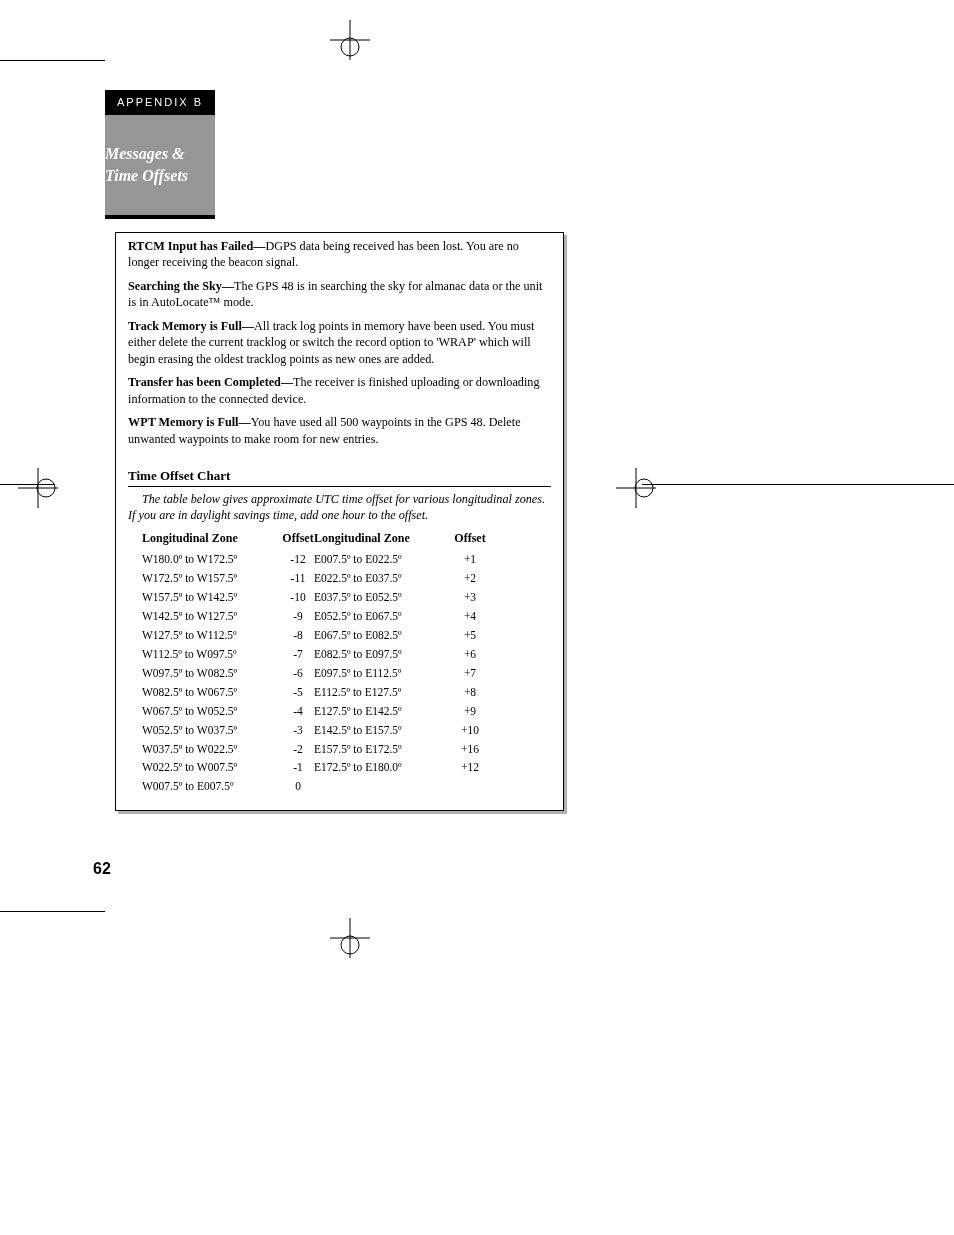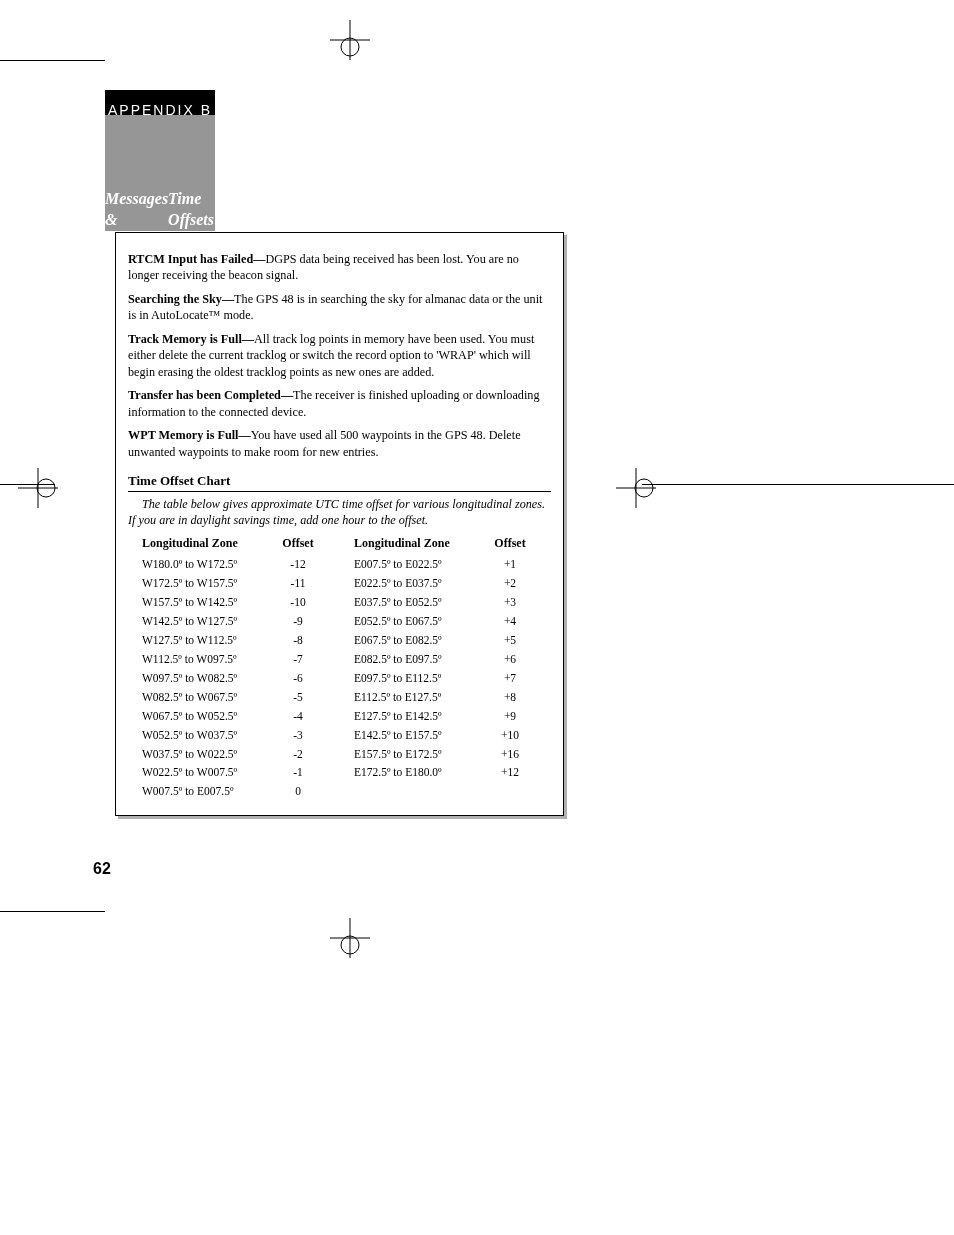--- a/index.html
+++ b/index.html
@@ -51,76 +51,76 @@
     top: 90px;
     width: 110px;
     height: 125px;
     background: #000;
     color: #fff;
     padding: 4px 0 0 0;
     text-align: center;
   }
   .appendix-label {
     font-family: Arial, Helvetica, sans-serif;
-    font-size: 14px;
+    font-size: 11px;
     letter-spacing: 2px;
     color: #fff;
-    margin-top: 8px;
+    margin-top: 2px;
   }
   .sidebar-gray {
     position: absolute;
     left: 105px;
     top: 115px;
     width: 110px;
-    height: 116px;
+    height: 100px;
     background: #969696;
     color: #fff;
     display: flex;
+    flex-direction: column;
     justify-content: center;
-    align-items: flex-end;
+    align-items: flex-start;
     font-style: italic;
     font-family: Georgia, 'Times New Roman', serif;
     font-size: 16px;
     line-height: 1.35;
     font-weight: bold;
   }
   .content-box {
     position: absolute;
     left: 115px;
     top: 232px;
     width: 423px;
     border: 1px solid #000;
     box-shadow: 3px 3px 0 #b0b0b0;
-    padding: 18px 12px 14px 12px;
+    padding: 5px 12px 14px 12px;
     font-size: 12.2px;
     line-height: 1.35;
   }
   .msg {
     margin: 0 0 7px 0;
   }
   .msg .bold {
     font-weight: bold;
   }
   .section-heading {
     font-weight: bold;
     font-size: 13px;
     border-bottom: 1.5px solid #000;
     display: block;
-    margin-top: 12px;
+    margin-top: 20px;
     margin-bottom: 4px;
     padding-bottom: 1px;
   }
   .section-intro {
     margin: 0 0 6px 0;
     text-indent: 14px;
     font-style: italic;
   }
   .offset-table {
     display: flex;
-    gap: 40px;
     margin-left: 14px;
   }
   .offset-col {
     display: flex;
     gap: 20px;
   }
   .zone-col { width: 120px; }
   .off-col { width: 32px; text-align: center;}
   .col-head {
     font-weight: bold;

